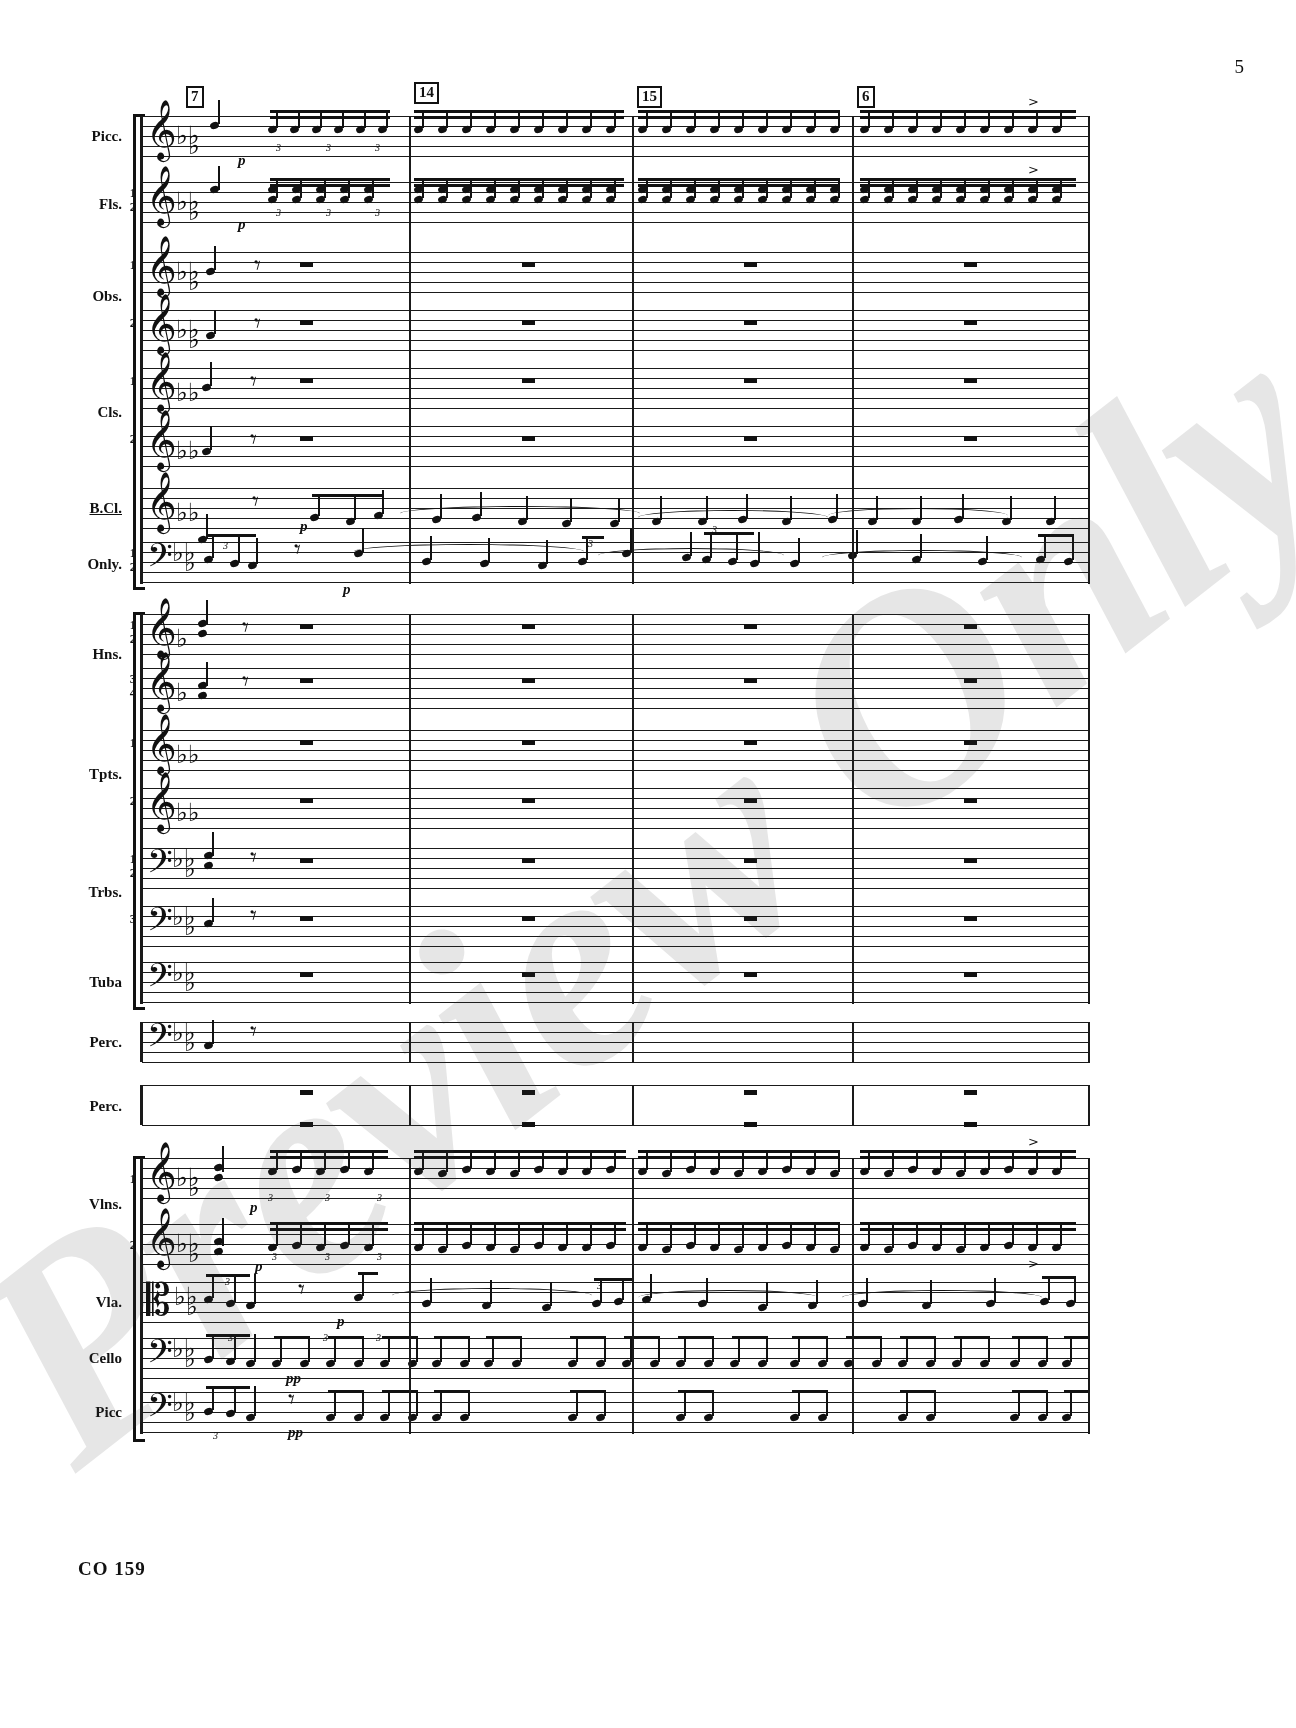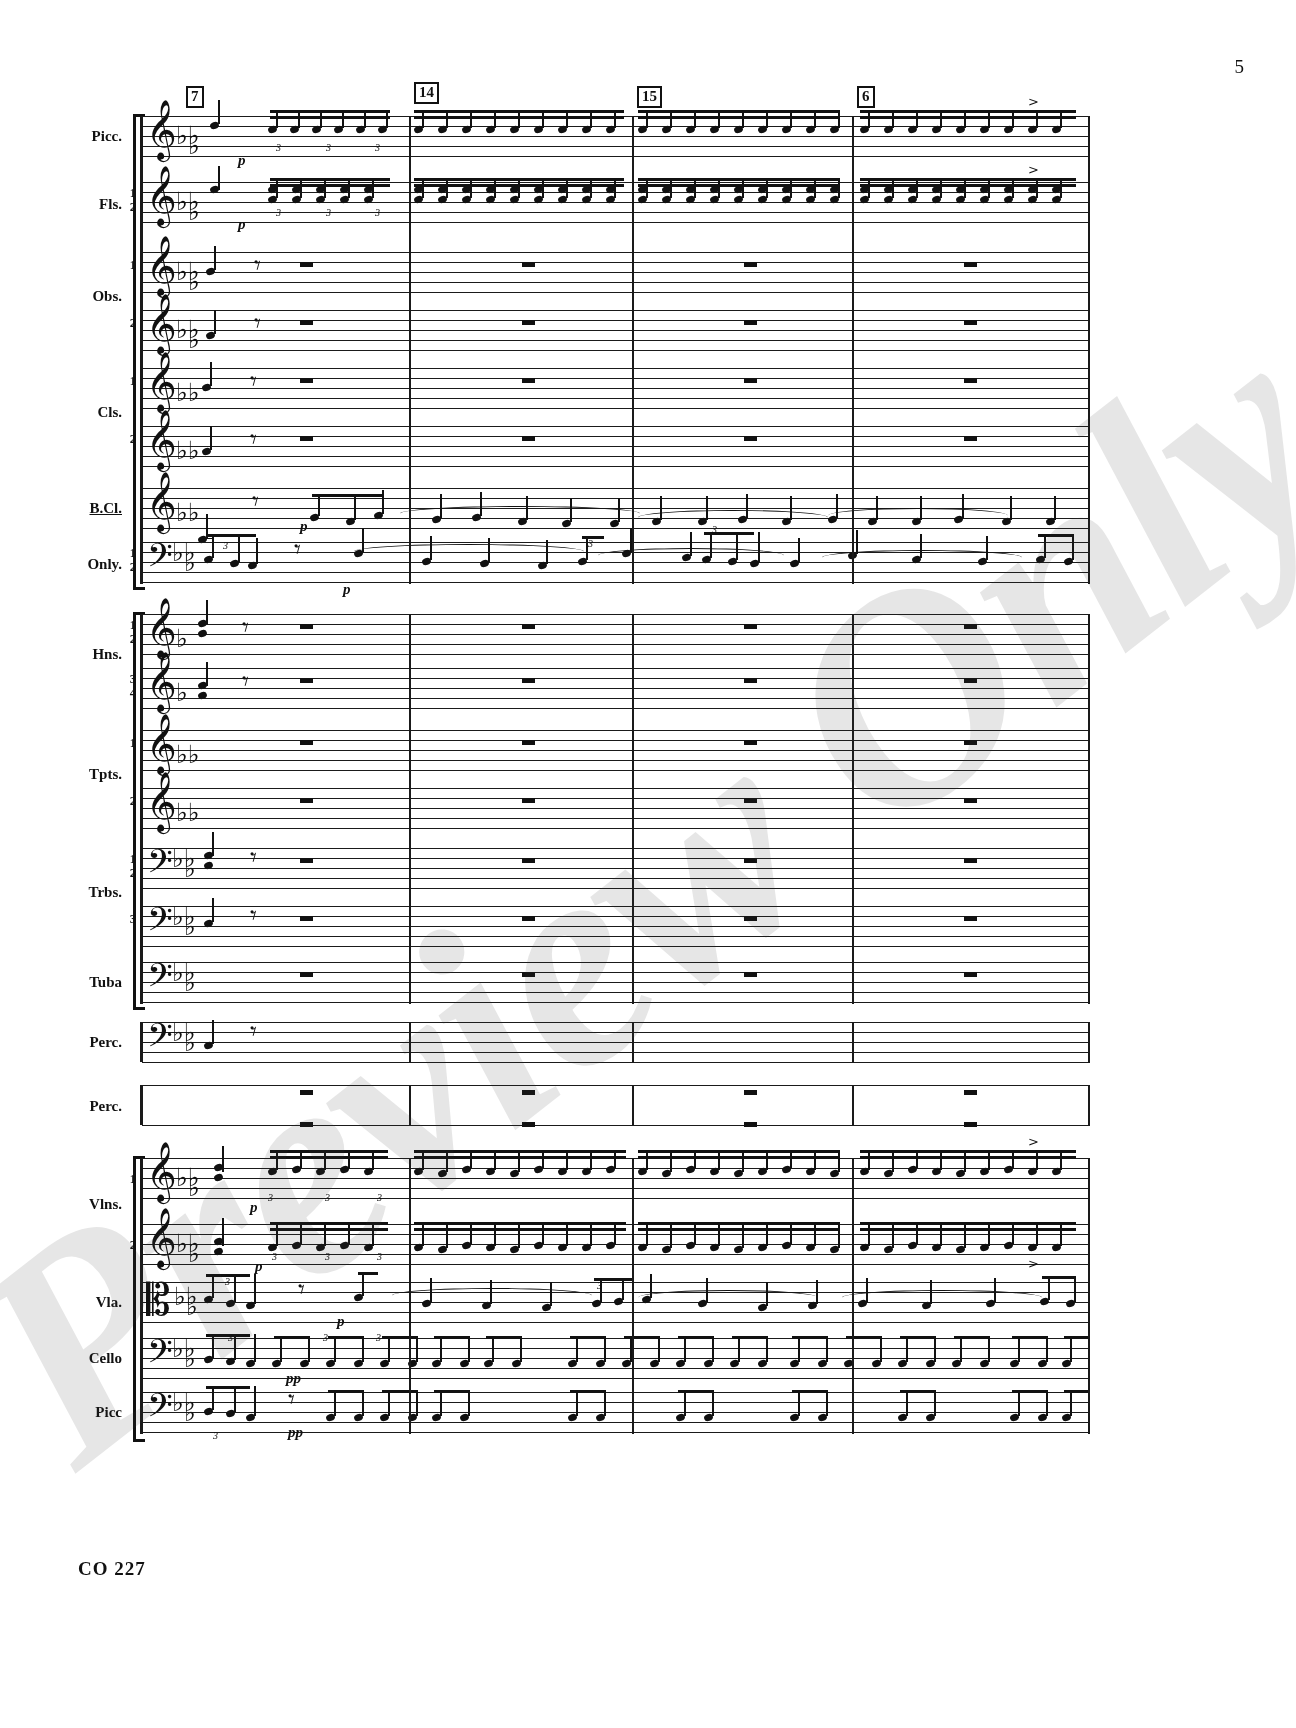--- a/index.html
+++ b/index.html
@@ -227,21 +227,21 @@
   }
 </style>
 </head>
 <body>
 
 <div id="watermark">
   <div class="wm-text">Preview Only</div>
 </div>
 
 <div id="page-number">5</div>
-<div id="plate-number">CO  227</div>
+<div id="plate-number">CO  159</div>
 
 <div id="score">
 
   <div class="rehearsal" style="left:186px; top:86px;">7</div>
   <div class="rehearsal" style="left:414px; top:82px;">14</div>
   <div class="rehearsal" style="left:637px; top:86px;">15</div>
   <div class="rehearsal" style="left:857px; top:86px;">6</div>
 
   <div class="sys-brace" style="top:114px; height:470px;"></div>
 

